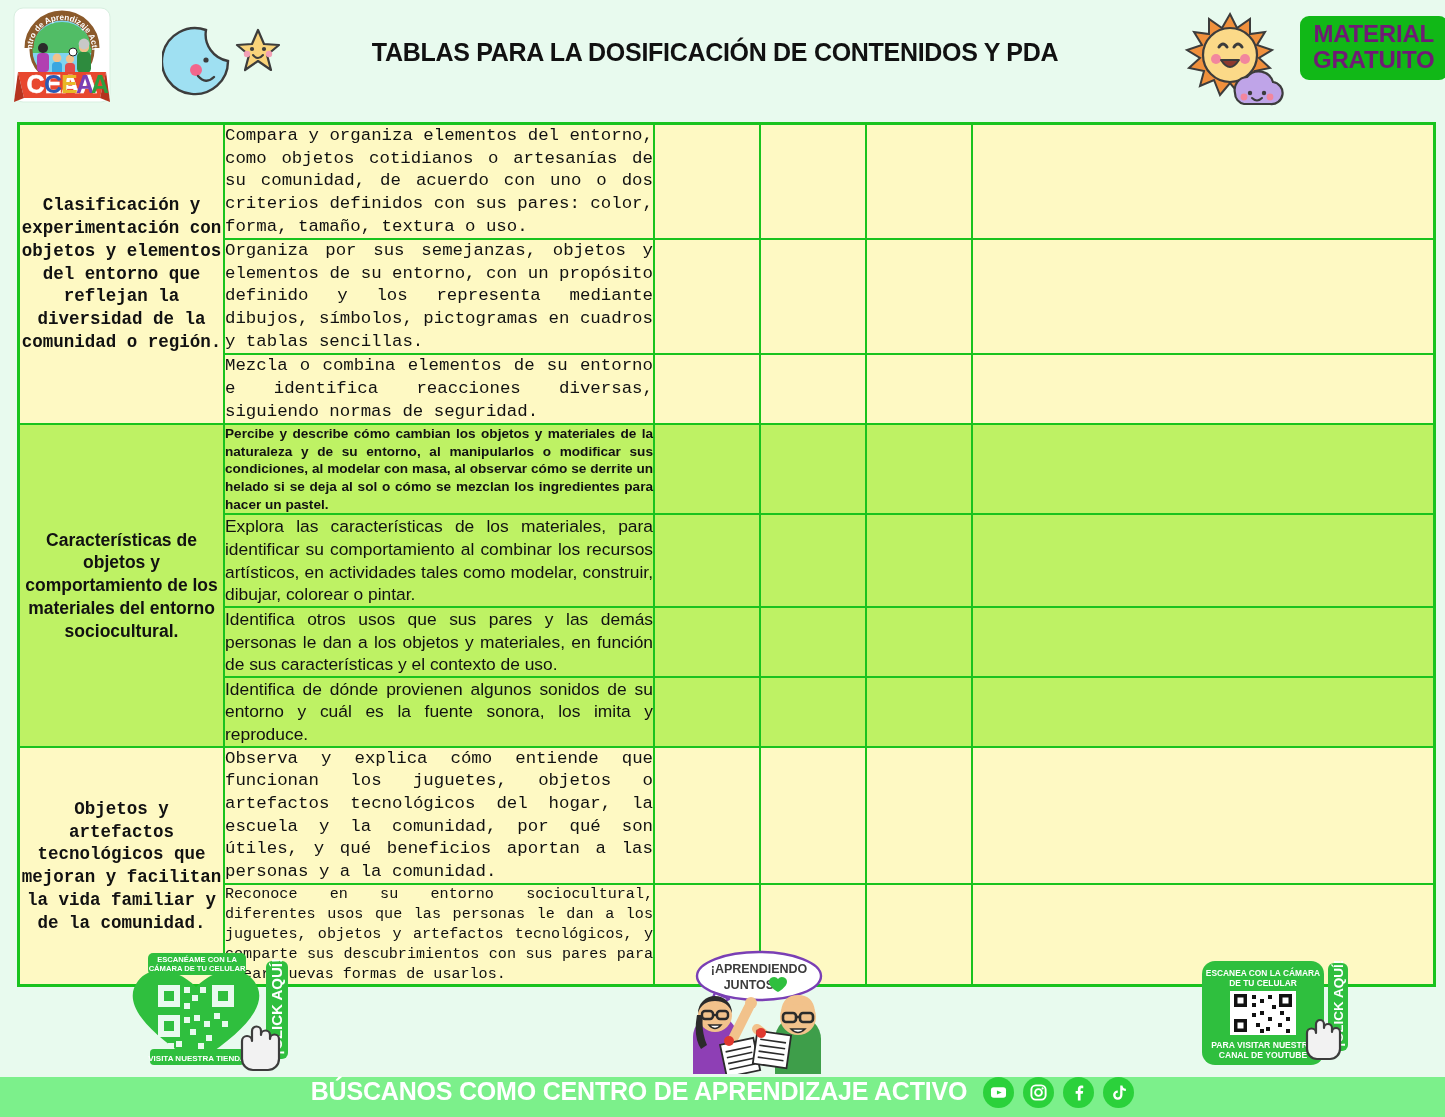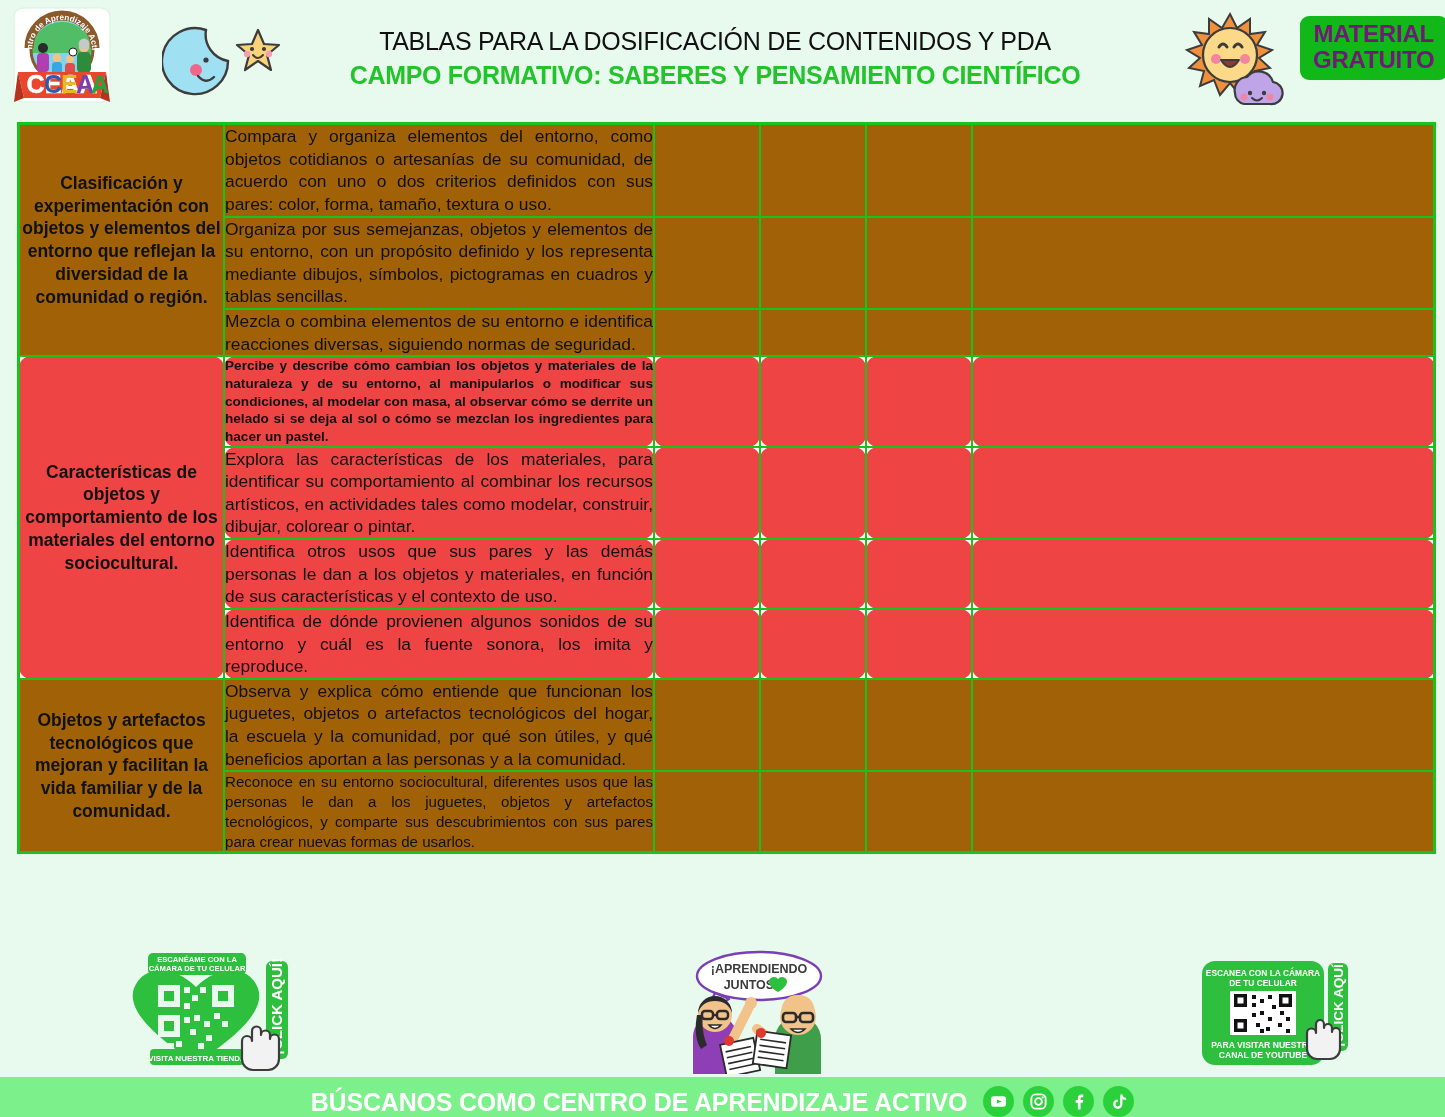--- a/index.html
+++ b/index.html
@@ -22,22 +22,22 @@
     position:absolute;left:12px;top:6px;width:100px;height:98px;
   }
   .moon-star{
     position:absolute;left:162px;top:14px;width:128px;height:94px;
   }
   .title-block{
     position:absolute;left:300px;top:26px;width:830px;
     text-align:center;
   }
   .title-line1{
-    font-size:25px;font-weight:normal;color:#111;letter-spacing:-0.3px;
-    line-height:1.22;white-space:nowrap;
+    font-size:25px;font-weight:bold;color:#111;letter-spacing:-0.3px;
+    line-height:1.22;white-space:nowrap;margin-top:11px;
   }
   .title-line2{
     font-size:25px;font-weight:bold;color:#111;letter-spacing:-0.3px;
     line-height:1.28;white-space:nowrap;
   }
   .title-line3{
     font-size:25px;font-weight:bold;color:#22C32B;letter-spacing:-0.3px;
     line-height:1.35;margin-top:2px;white-space:nowrap;
   }
   .sun-mascot{position:absolute;left:1178px;top:8px;width:110px;height:100px;}
@@ -94,35 +94,35 @@
     font-size:13.6px;
     line-height:1.30;
     font-weight:600;
   }
   td.pda-cell.smallish{
     font-size:15.1px;
     line-height:1.31;
   }
   td.mark{width:104px;}
   td.mark-wide{width:460px;}
-  tr.blue td{background:#ef4444;border-radius:12px;}
-  tr.white td{background:#a16207;}
+  tr.blue td{background:#bef264;}
+  tr.white td{background:#fef9c3;font-family:Liberation Mono, monospace;}
 
   
   .footer{
     position:absolute;left:0;top:947px;width:1445px;height:130px;margin-left:16px;
   }
   .qr-left{position:absolute;left:100px;top:4px;width:250px;height:122px;}
   .kids{position:absolute;left:655px;top:2px;width:175px;height:125px;}
   .qr-right{position:absolute;left:1178px;top:6px;width:175px;height:118px;}
 
   .bottombar{
     position:absolute;left:0;top:1077px;width:1445px;height:40px;
     background:#7CF08B;
-    display:flex;align-items:flex-end;justify-content:center;
+    display:flex;align-items:flex-start;justify-content:center;
   }
   .bottombar .bb-text{
     color:#ffffff;font-weight:bold;font-size:25px;letter-spacing:-0.2px;
     white-space:nowrap;
   }
   .social{display:flex;align-items:center;gap:9px;margin-left:16px;}
   .social .ico{
     width:31px;height:31px;border-radius:50%;
     background:#2BD13B;
     display:flex;align-items:center;justify-content:center;
@@ -185,21 +185,20 @@
         <circle cx="26" cy="21" r="2.1" fill="#3C3C3C"></circle>
         <circle cx="9" cy="26" r="3.2" fill="#F2A0B5"></circle>
         <circle cx="31" cy="26" r="3.2" fill="#F2A0B5"></circle>
         <path d="M15 27 q5 6 10 0" fill="none" stroke="#3C3C3C" stroke-width="2" stroke-linecap="round"></path>
       </g>
     </svg>
   </div>
 
   <div class="title-block">
     <div class="title-line1">TABLAS PARA LA DOSIFICACIÓN DE CONTENIDOS Y PDA</div>
-    <div class="title-line3">CAMPO FORMATIVO: SABERES Y PENSAMIENTO CIENTÍFICO</div>
   </div>
 
   <div class="sun-mascot">
     <svg width="110" height="100" viewBox="0 0 110 100">
       <g>
         <path d="M52 6 L59 20 L72 11 L72 26 L87 24 L79 37 L94 42 L81 50 L92 60 L77 63 L81 78 L67 72 L62 87 L52 75 L42 87 L36 72 L22 78 L26 63 L11 60 L22 50 L9 42 L24 37 L16 24 L31 26 L31 11 L44 20 Z" fill="#F0903C" stroke="#3C3C3C" stroke-width="2"></path>
         <circle cx="52" cy="47" r="27" fill="#FBD988" stroke="#3C3C3C" stroke-width="2.2"></circle>
         <path d="M41 39 q4 -6 8 0" fill="none" stroke="#3C3C3C" stroke-width="3" stroke-linecap="round"></path>
         <path d="M56 39 q4 -6 8 0" fill="none" stroke="#3C3C3C" stroke-width="3" stroke-linecap="round"></path>
         <circle cx="38" cy="51" r="5" fill="#F2869E"></circle>

